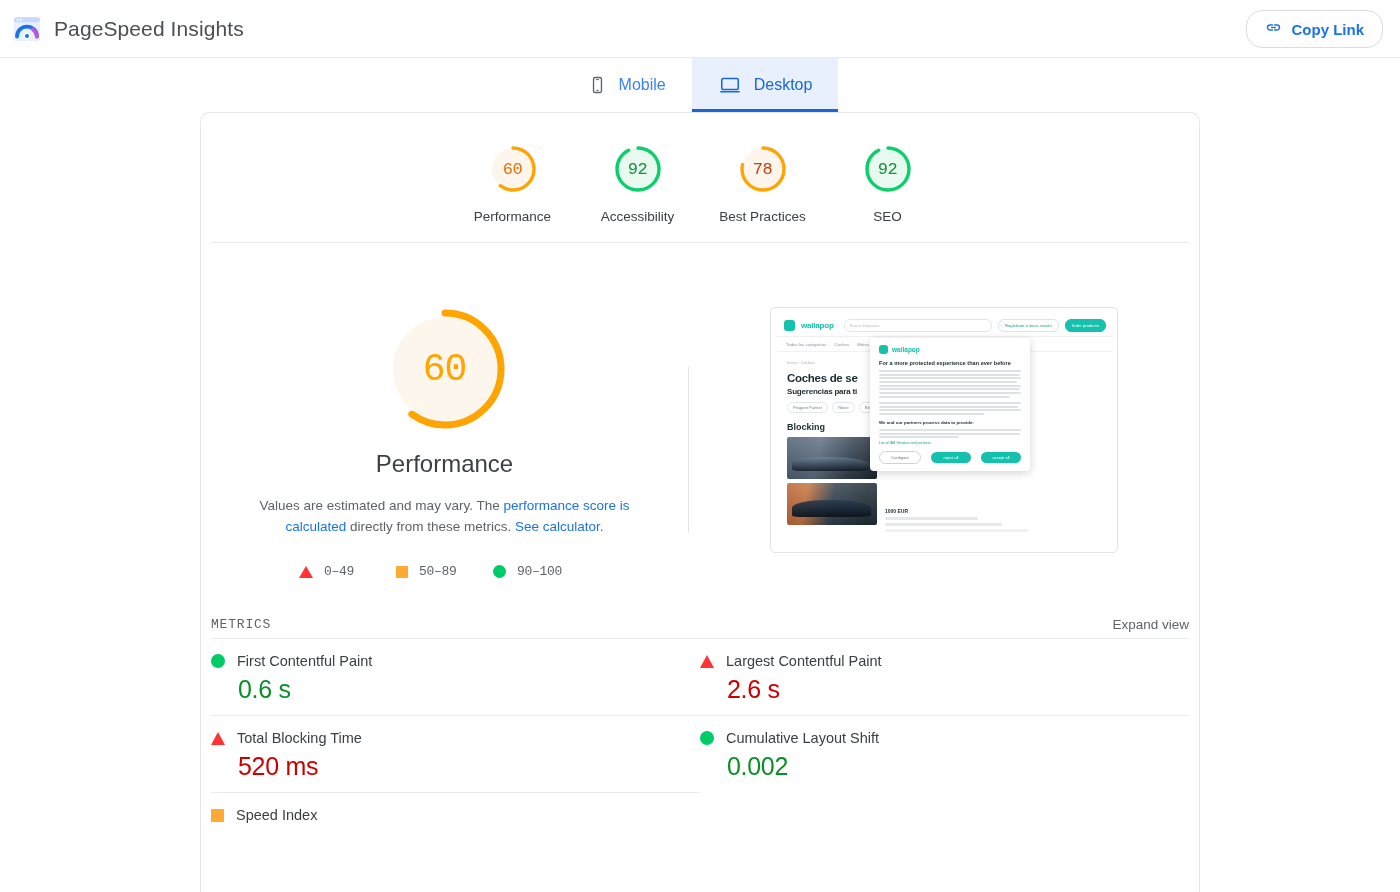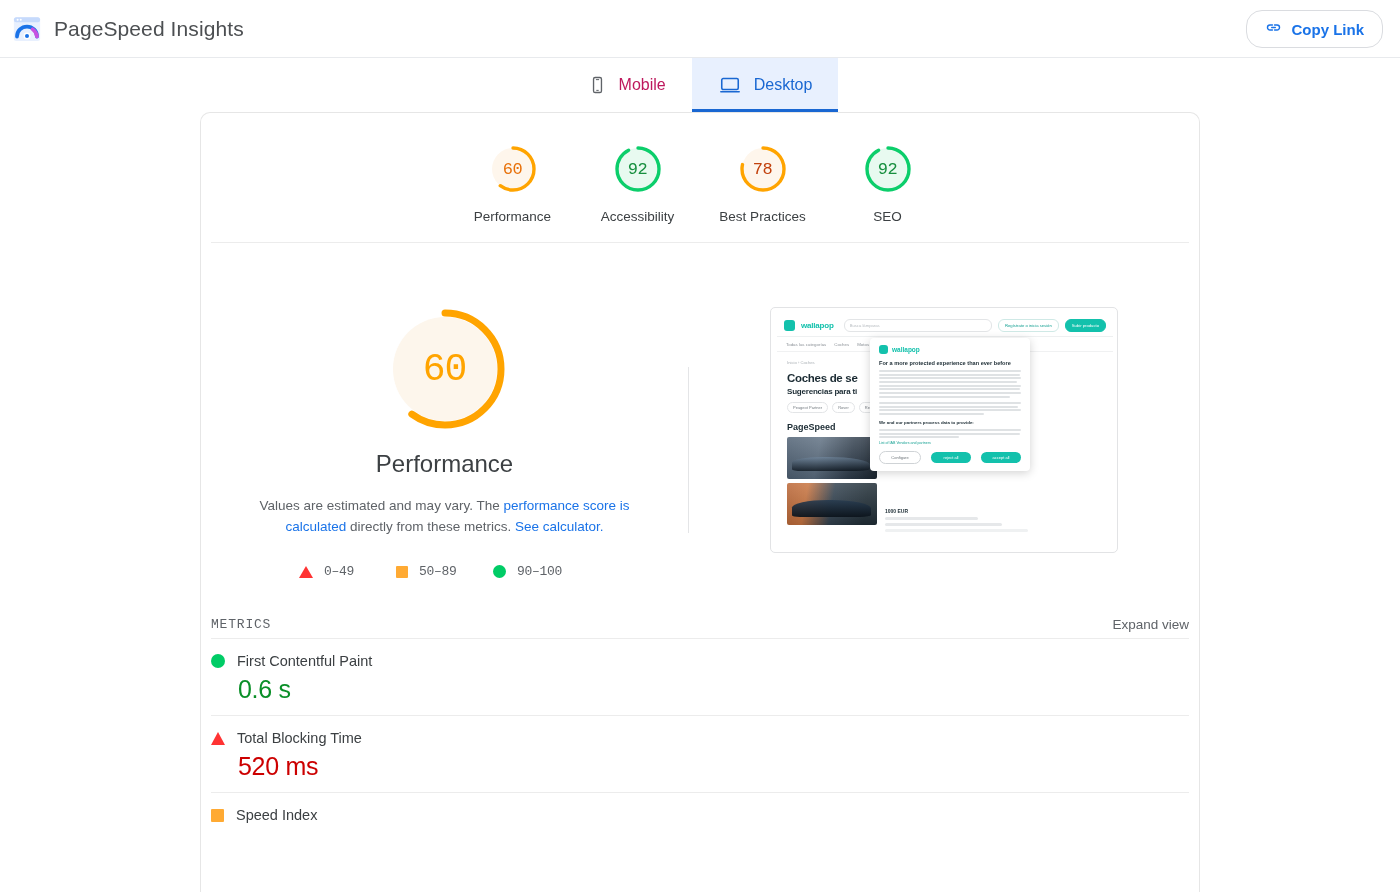--- a/index.html
+++ b/index.html
@@ -74,21 +74,21 @@
     background: #fff;
   }
   .tab {
     display: flex;
     align-items: center;
     gap: 12px;
     padding: 0 26px;
     cursor: pointer;
     position: relative;
     font-size: 16px;
-    color: #be185d;
+    color: #3b82f6;
     box-sizing: border-box;
   }
   .tab .tab-label { white-space: nowrap; }
   .tab.active {
     background: #e8f0fe;
     color: #1967d2;
   }
   .tab.active::after {
     content: "";
     position: absolute;
@@ -648,21 +648,21 @@
 
           <div class="wp-body">
             <div class="wp-crumb">Inicio › Coches</div>
             <div class="wp-h1">Coches de se</div>
             <div class="wp-h2">Sugerencias para ti</div>
             <div class="wp-chips">
               <span class="wp-chip">Peugeot Partner</span>
               <span class="wp-chip">Rover</span>
               <span class="wp-chip">Renault</span>
             </div>
-            <div class="wp-h3">PageSpeed</div>
+            <div class="wp-h3">Blocking</div>
             <div class="wp-car1"></div>
             <div class="wp-car2"></div>
           </div>
 
           <div class="wp-listing">
             <div class="wp-price">1000 EUR</div>
             <div class="wp-l-line" style="width:62%"></div>
             <div class="wp-l-line" style="width:78%"></div>
             <div class="wp-l-line" style="width:95%;background:#eff1f2"></div>
           </div>
@@ -731,16 +731,32 @@
         <div class="metric-value" style="color:#cc0000">520 ms</div>
       </div>
       <div class="metric-row">
         <div class="metric-head">
           <span class="ic sq"></span>
           <span class="metric-name">Speed Index</span>
         </div>
       </div>
     </div>
 
+    <div class="metrics-col">
+      <div class="metric-row">
+        <div class="metric-head">
+          <span class="ic tri"></span>
+          <span class="metric-name">Largest Contentful Paint</span>
+        </div>
+        <div class="metric-value" style="color:#cc0000">2.6 s</div>
+      </div>
+      <div class="metric-row">
+        <div class="metric-head">
+          <span class="ic cir"></span>
+          <span class="metric-name">Cumulative Layout Shift</span>
+        </div>
+        <div class="metric-value" style="color:#0a8f28">0.002</div>
+      </div>
+    </div>
 
   </div>
 
 </div>
 
 </body></html>

